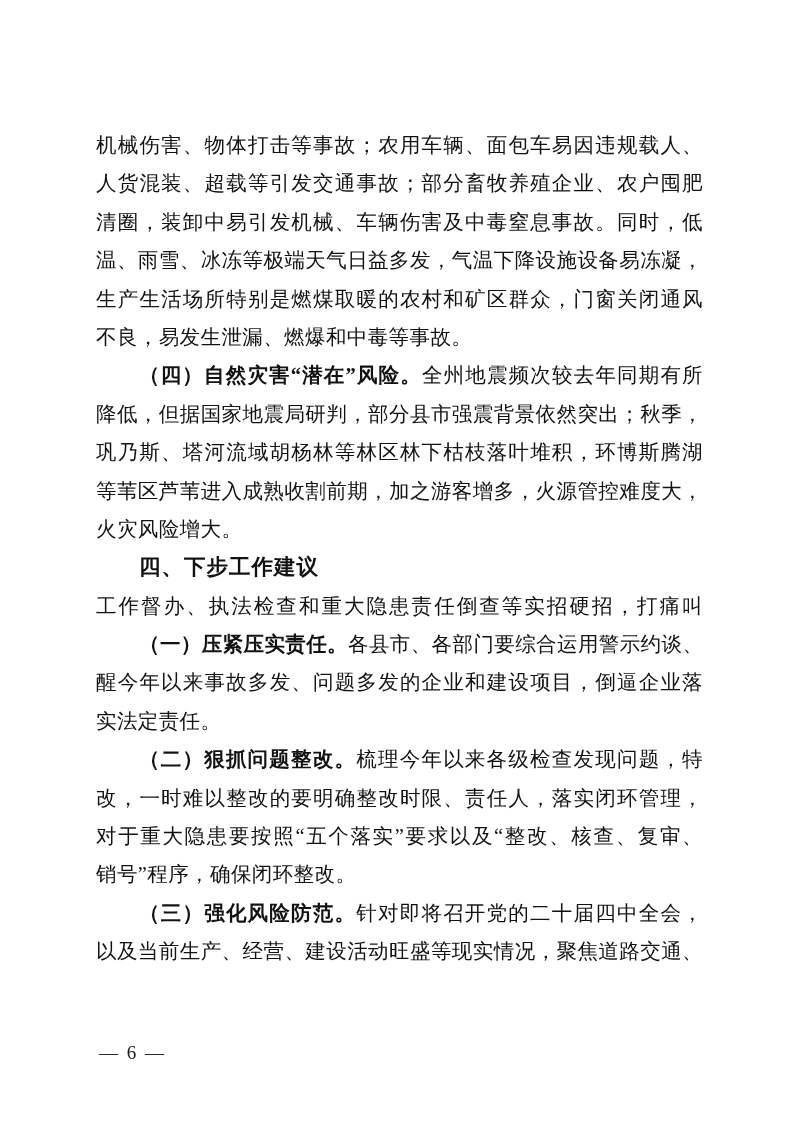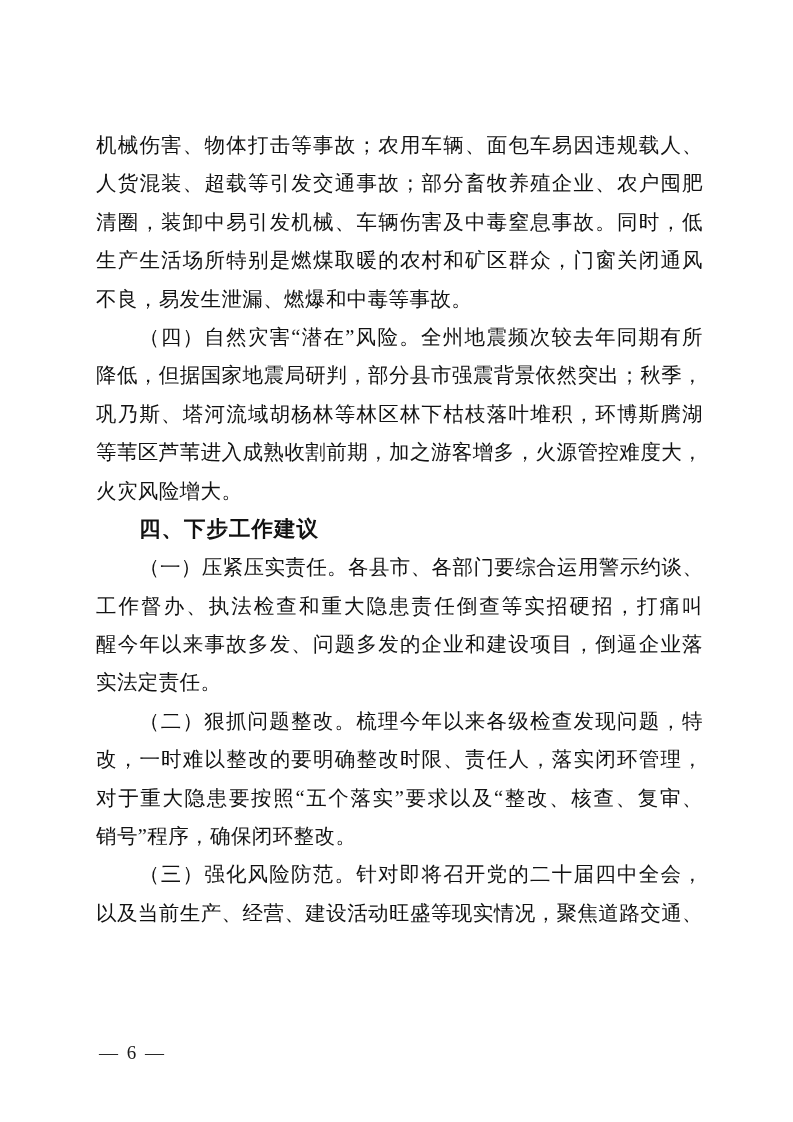--- a/index.html
+++ b/index.html
@@ -30,21 +30,21 @@
     text-align-last: justify;
     overflow: hidden;
     white-space: nowrap;
     letter-spacing: 0.4px;
   }
   .line.nofill {
     text-align: center;
     text-align-last: left;
   }
   .line.indent { text-indent: 43px; }
-  .bold-lead { font-weight: normal; }
+  .bold-lead { font-weight: bold; }
   .line.heading {
     font-family: "Liberation Sans", "DejaVu Sans", sans-serif;
     font-weight: bold;
     font-size: 21.5px;
     text-align: right;
     text-align-last: left;
     letter-spacing: 1px;
   }
   .page-footer {
     position: absolute;
@@ -56,30 +56,31 @@
   }
 </style>
 </head>
 <body>
 
 <div class="page">
   <div class="text-block">
       <div class="line"><span>机械伤害、物体打击等事故；农用车辆、面包车易因违规载人、</span></div>
       <div class="line"><span>人货混装、超载等引发交通事故；部分畜牧养殖企业、农户囤肥</span></div>
       <div class="line"><span>清圈，装卸中易引发机械、车辆伤害及中毒窒息事故。同时，低</span></div>
+      <div class="line"><span>温、雨雪、冰冻等极端天气日益多发，气温下降设施设备易冻凝，</span></div>
       <div class="line"><span>生产生活场所特别是燃煤取暖的农村和矿区群众，门窗关闭通风</span></div>
       <div class="line nofill"><span>不良，易发生泄漏、燃爆和中毒等事故。</span></div>
       <div class="line indent"><span class="bold-lead">（四）自然灾害“潜在”风险。</span><span>全州地震频次较去年同期有所</span></div>
       <div class="line"><span>降低，但据国家地震局研判，部分县市强震背景依然突出；秋季，</span></div>
       <div class="line"><span>巩乃斯、塔河流域胡杨林等林区林下枯枝落叶堆积，环博斯腾湖</span></div>
       <div class="line"><span>等苇区芦苇进入成熟收割前期，加之游客增多，火源管控难度大，</span></div>
       <div class="line nofill"><span>火灾风险增大。</span></div>
       <div class="line indent nofill heading"><span>四、下步工作建议</span></div>
+      <div class="line"><span>工作督办、执法检查和重大隐患责任倒查等实招硬招，打痛叫</span></div>
       <div class="line indent"><span class="bold-lead">（一）压紧压实责任。</span><span>各县市、各部门要综合运用警示约谈、</span></div>
-      <div class="line"><span>工作督办、执法检查和重大隐患责任倒查等实招硬招，打痛叫</span></div>
       <div class="line"><span>醒今年以来事故多发、问题多发的企业和建设项目，倒逼企业落</span></div>
       <div class="line nofill"><span>实法定责任。</span></div>
       <div class="line indent"><span class="bold-lead">（二）狠抓问题整改。</span><span>梳理今年以来各级检查发现问题，特</span></div>
       <div class="line"><span>改，一时难以整改的要明确整改时限、责任人，落实闭环管理，</span></div>
       <div class="line"><span>对于重大隐患要按照“五个落实”要求以及“整改、核查、复审、</span></div>
       <div class="line nofill"><span>销号”程序，确保闭环整改。</span></div>
       <div class="line indent"><span class="bold-lead">（三）强化风险防范。</span><span>针对即将召开党的二十届四中全会，</span></div>
       <div class="line"><span>以及当前生产、经营、建设活动旺盛等现实情况，聚焦道路交通、</span></div>
     </div>
   <div class="page-footer">— 6 —</div>

